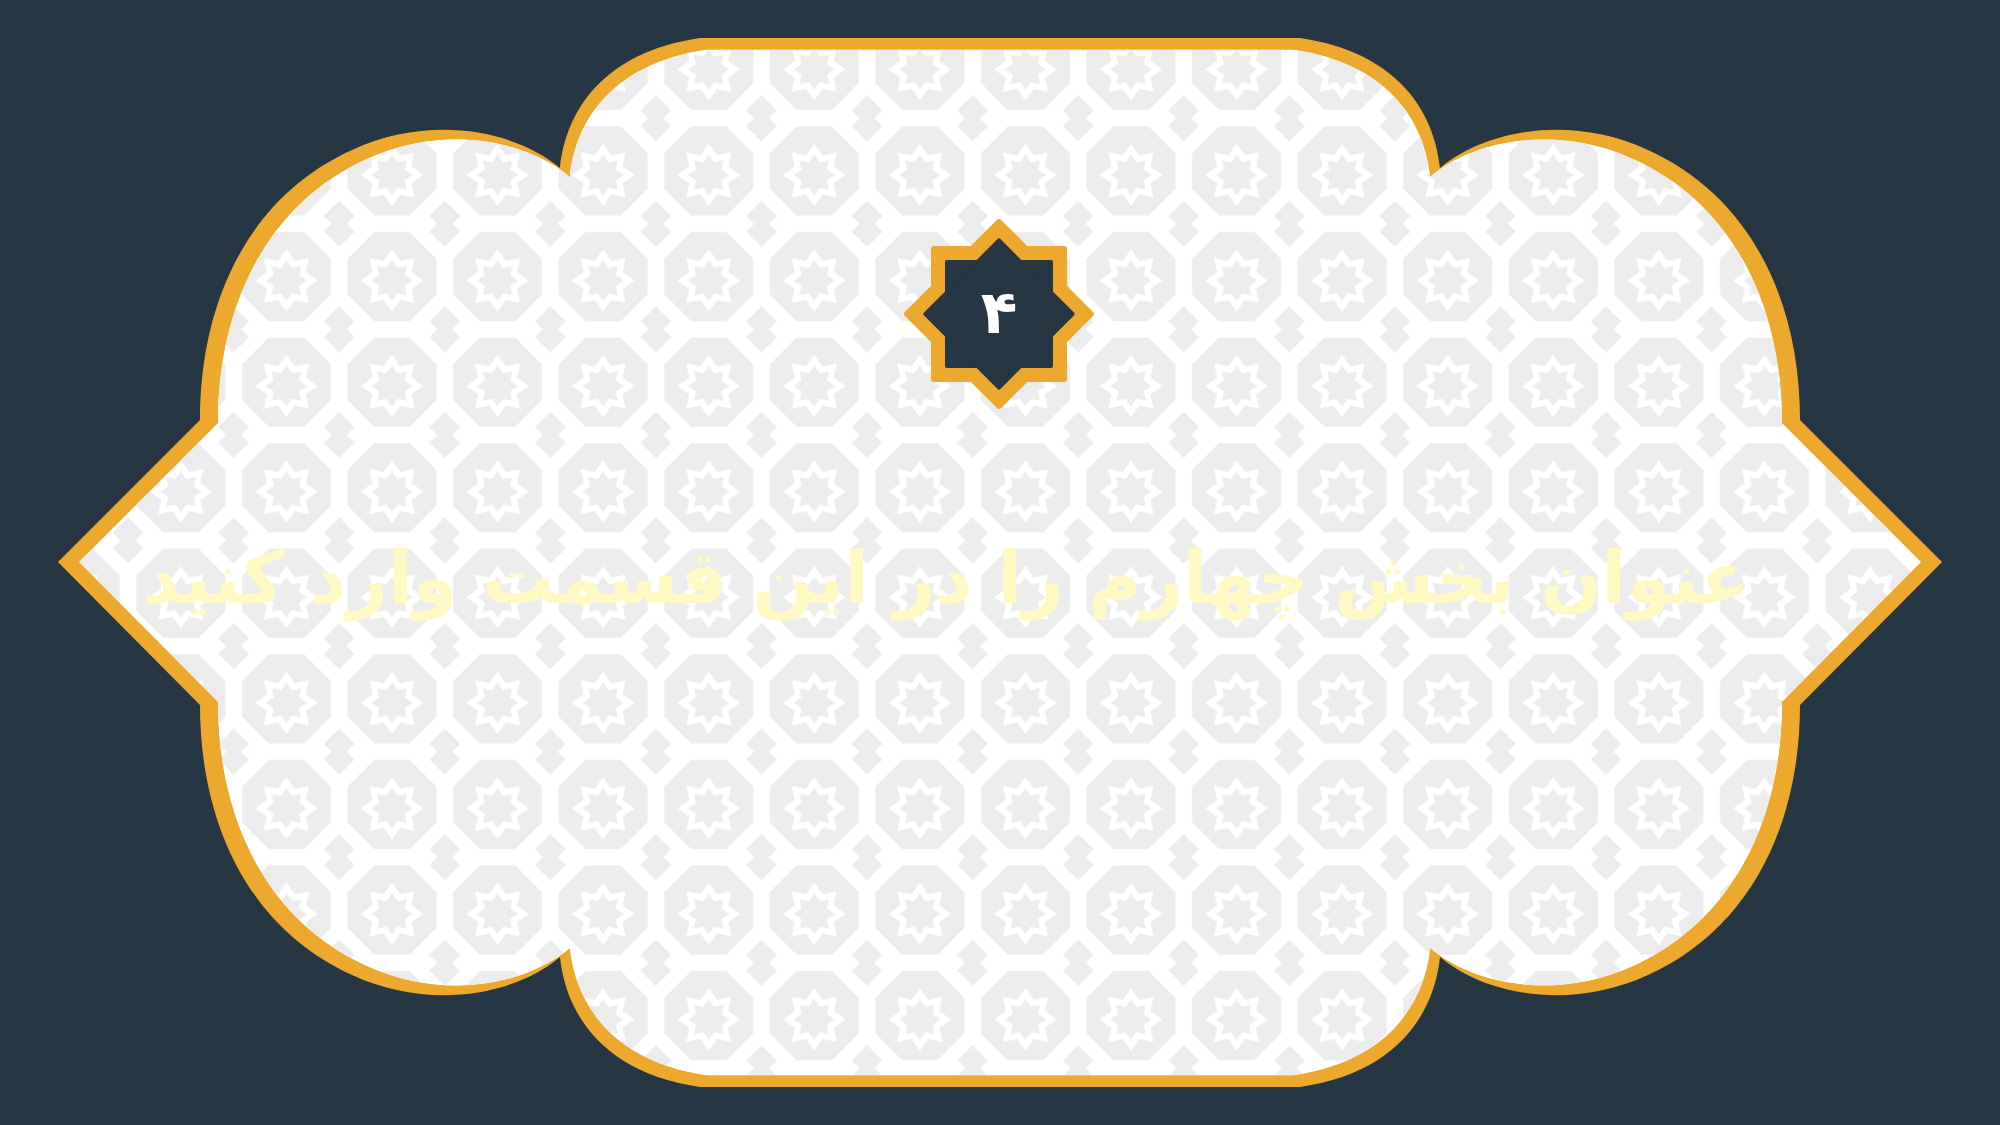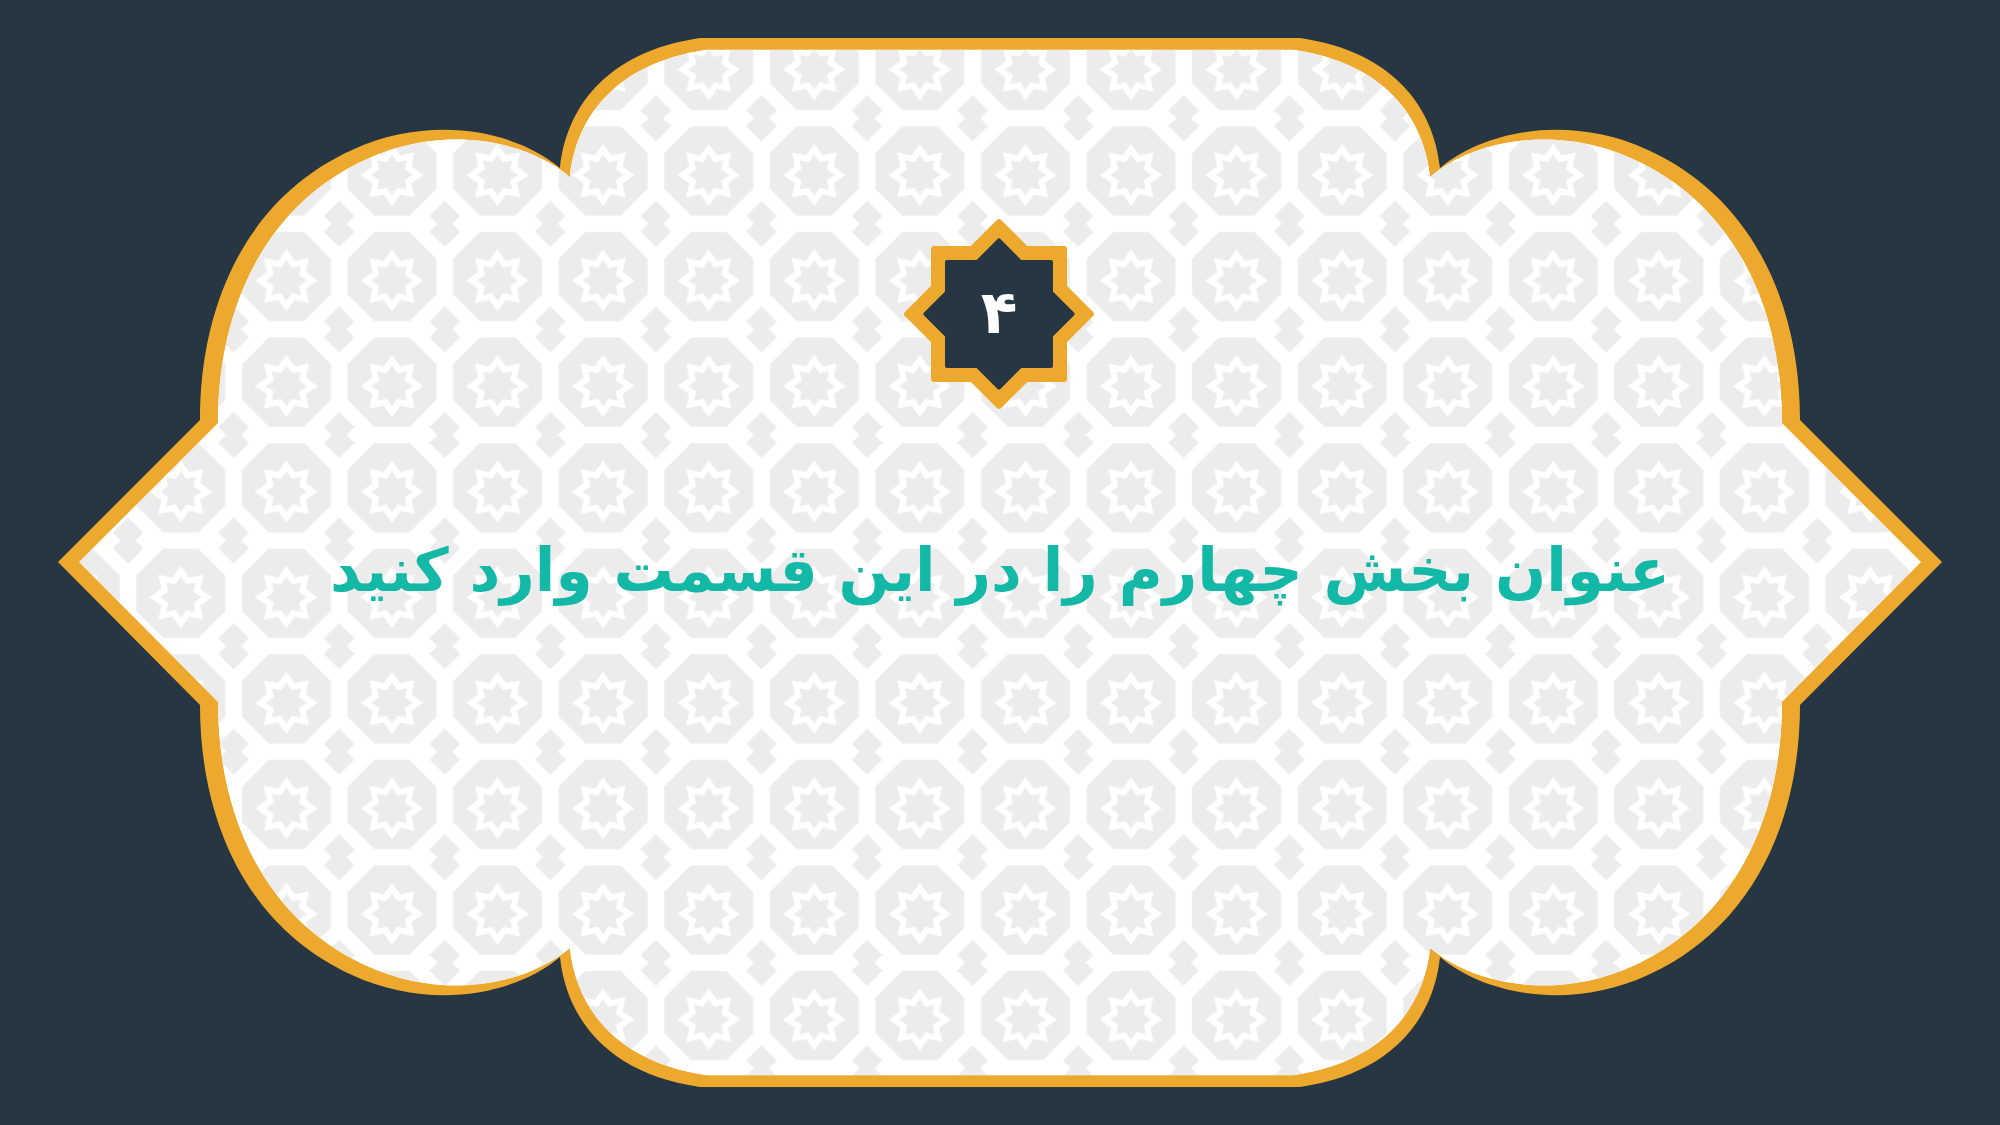--- a/index.html
+++ b/index.html
@@ -74,22 +74,22 @@
   }
 
   
   .section-title {
     position: absolute;
     left: 250px;
     top: 530px;
     width: 1500px;
     text-align: center;
     direction: rtl;
-    color: #14b8a6;
-    font-size: 60px;
+    color: #fef9c3;
+    font-size: 72px;
     font-weight: 700;
     line-height: 1.35;
     pointer-events: auto;
     white-space: nowrap;
   }
 </style>
 </head>
 <body>
 
 <div class="slide">

